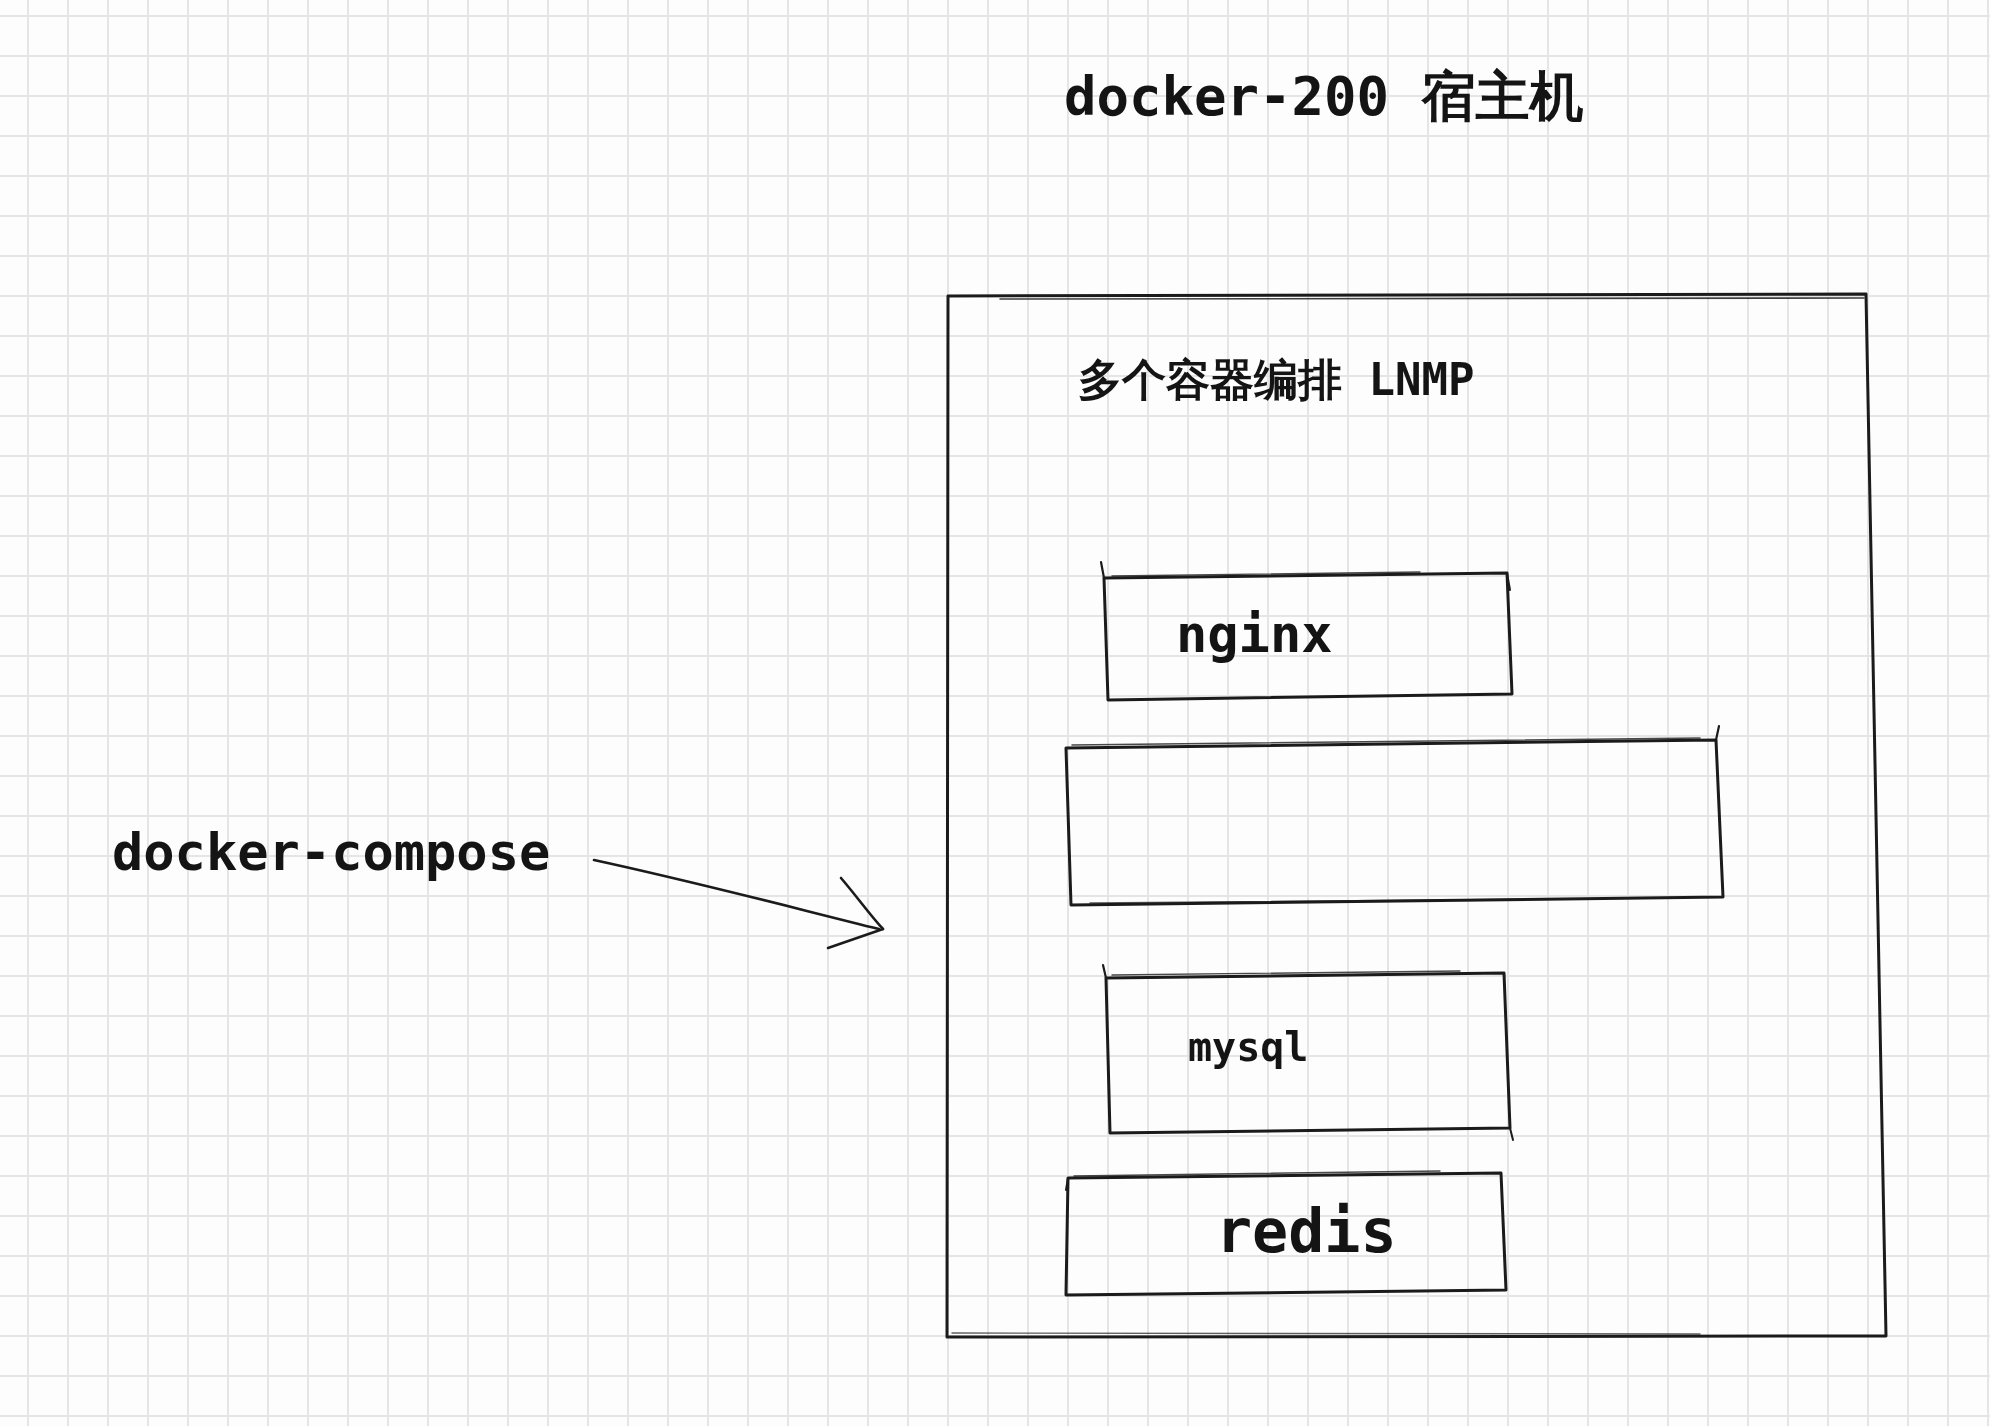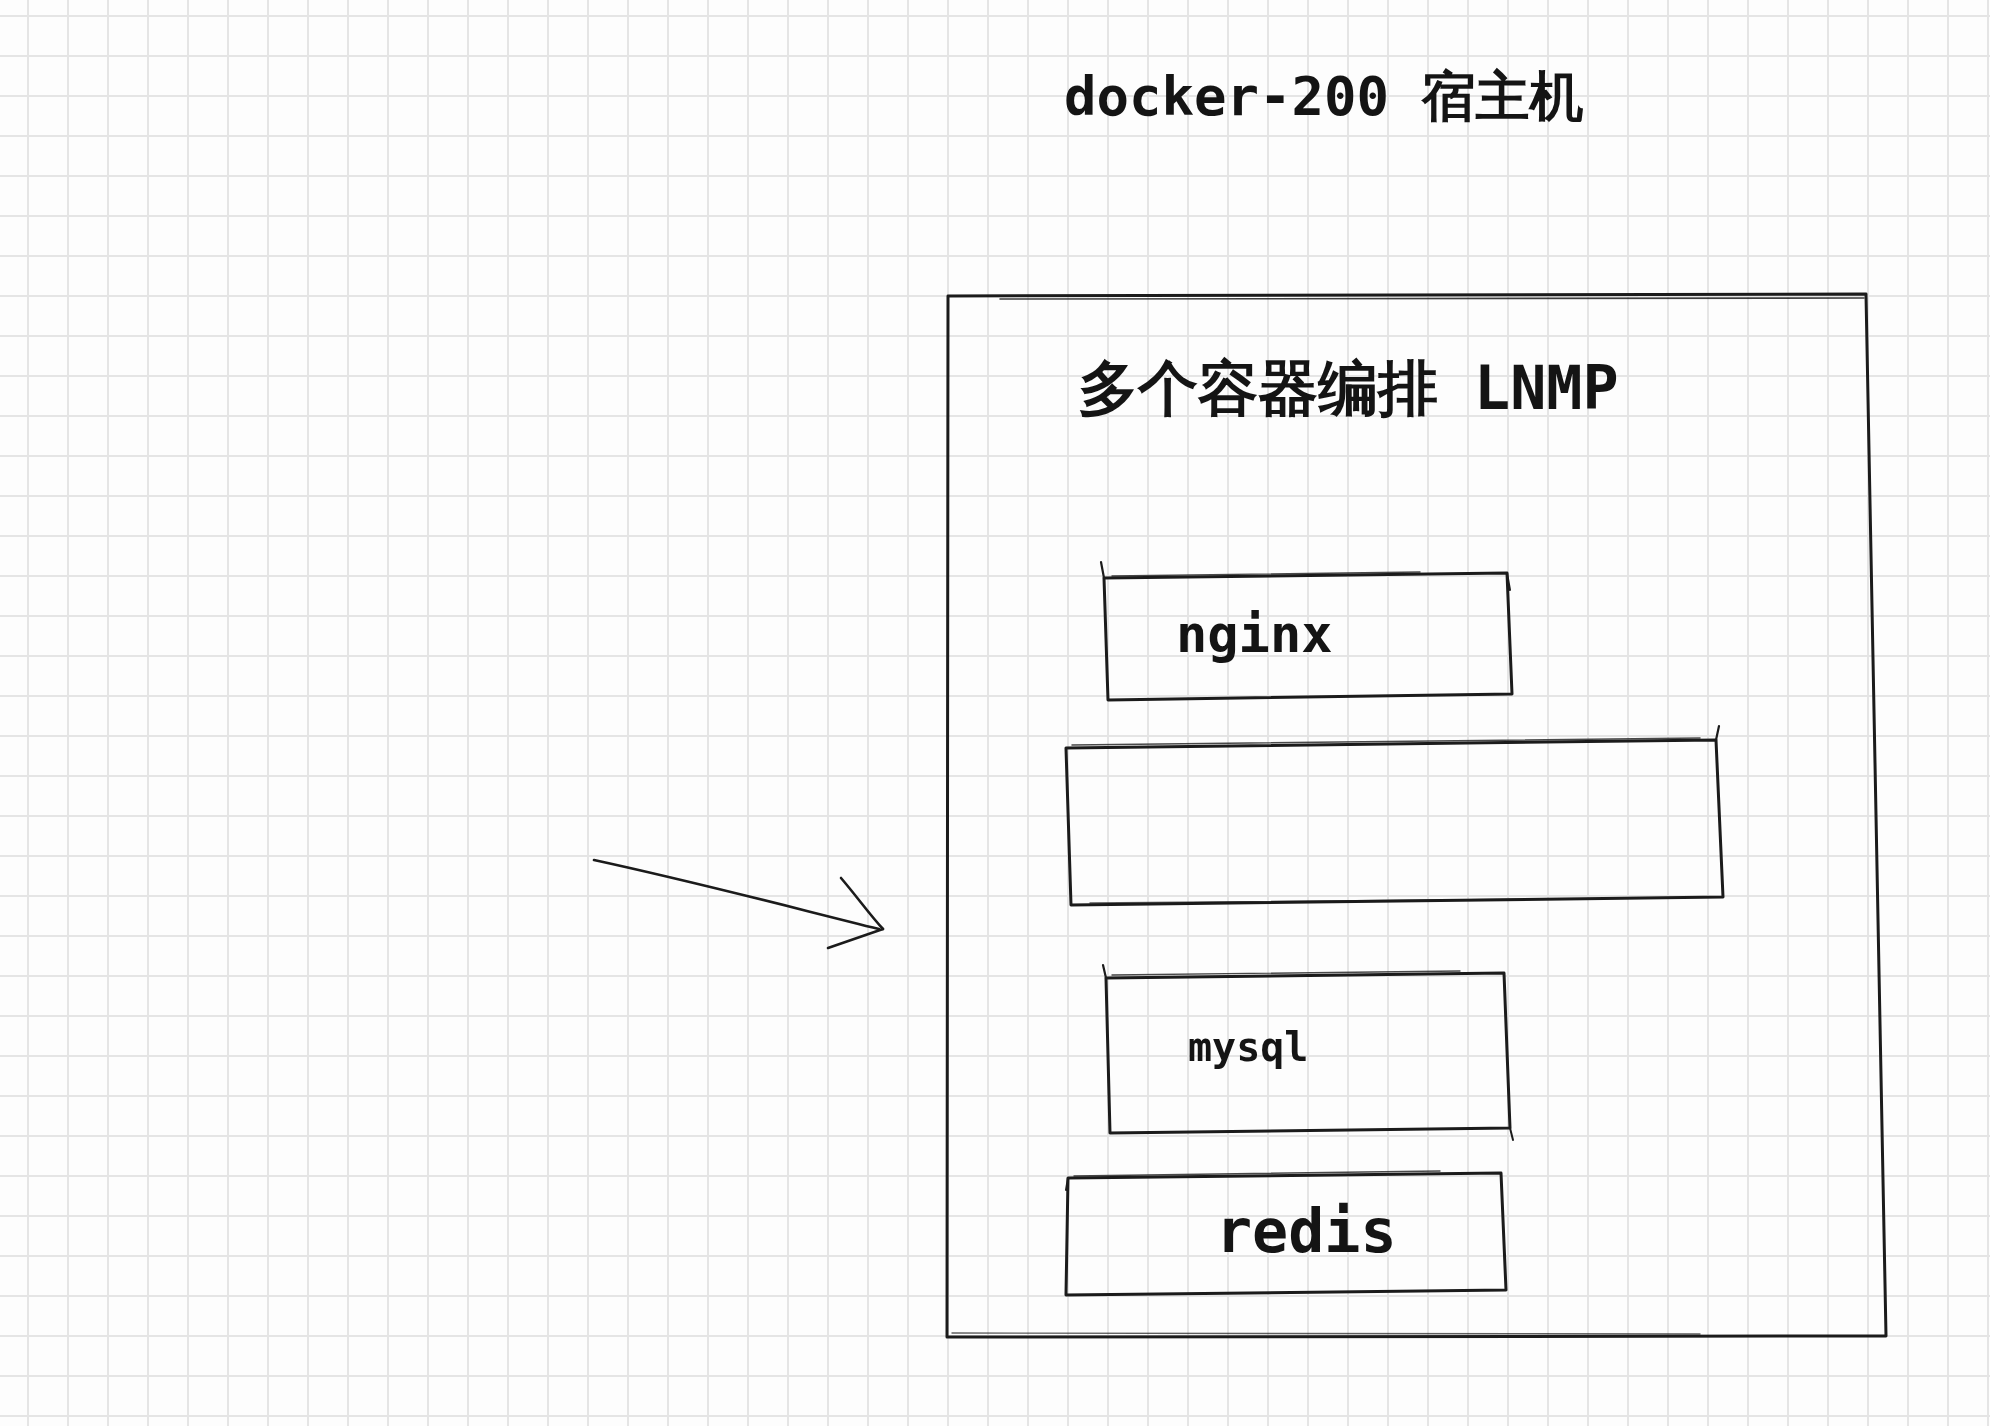--- a/index.html
+++ b/index.html
@@ -34,21 +34,21 @@
     stroke-linejoin: round;
   }
   .txt {
     position: absolute;
     white-space: nowrap;
     font-weight: bold;
     line-height: 1;
     letter-spacing: 0;
   }
   .page-title    { left: 1064px; top: 70px;  font-size: 54px; }
-  .inner-title   { left: 1078px; top: 358px; font-size: 60px; }
+  .inner-title   { left: 1078px; top: 358px; font-size: 44px; }
   .compose-label { left: 112px;  top: 826px; font-size: 52px; }
   .lbl-nginx     { left: 1176px; top: 608px;  font-size: 52px; }
   .lbl-php       { left: 1192px; top: 814px;  font-size: 52px; }
   .lbl-mysql     { left: 1188px; top: 1027px; font-size: 40px; }
   .lbl-redis     { left: 1216px; top: 1201px; font-size: 60px; }
 </style>
 </head>
 <body>
 
 <div class="canvas">
@@ -92,20 +92,21 @@
       <path d="M 594 860 C 700 883, 790 907, 879 929" stroke-width="2.6"></path>
       <path d="M 841 878 C 858 898, 870 915, 883 929" stroke-width="2.6"></path>
       <path d="M 828 948 L 883 929" stroke-width="2.6"></path>
     </g>
   </svg>
 
   <div class="txt page-title">docker-200 宿主机</div>
 
   <div class="txt inner-title">多个容器编排 LNMP</div>
 
+  <div class="txt compose-label">docker-compose</div>
 
   <div class="txt lbl-nginx">nginx</div>
 
 
   <div class="txt lbl-mysql">mysql</div>
 
   <div class="txt lbl-redis">redis</div>
 
 </div>
 

